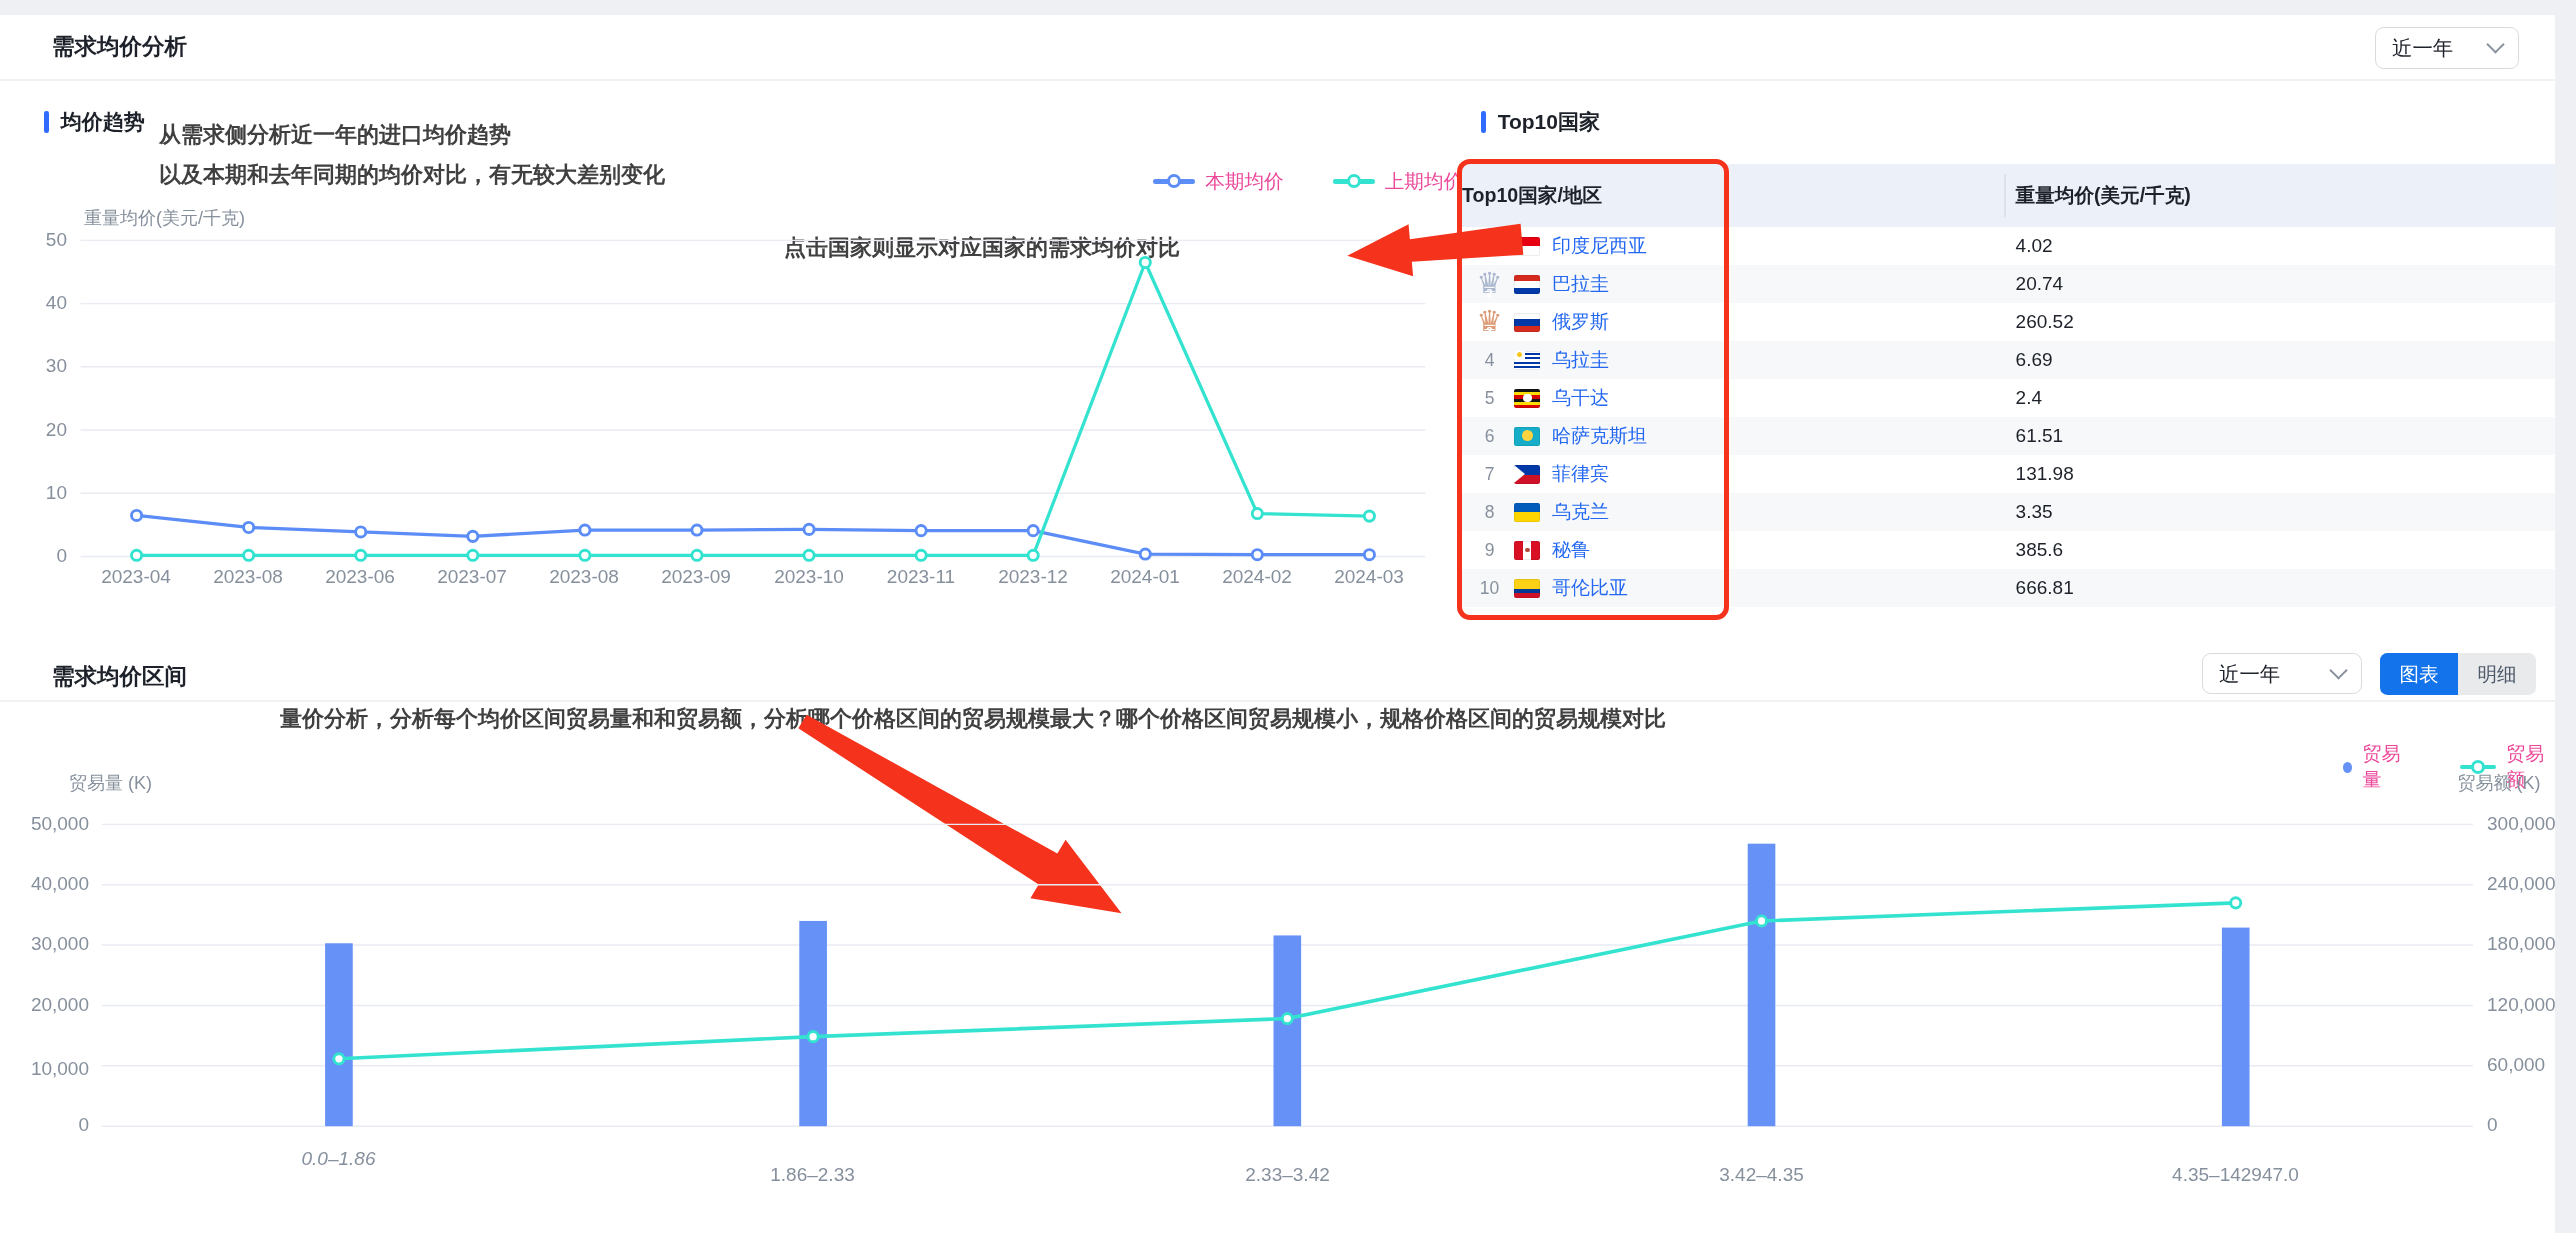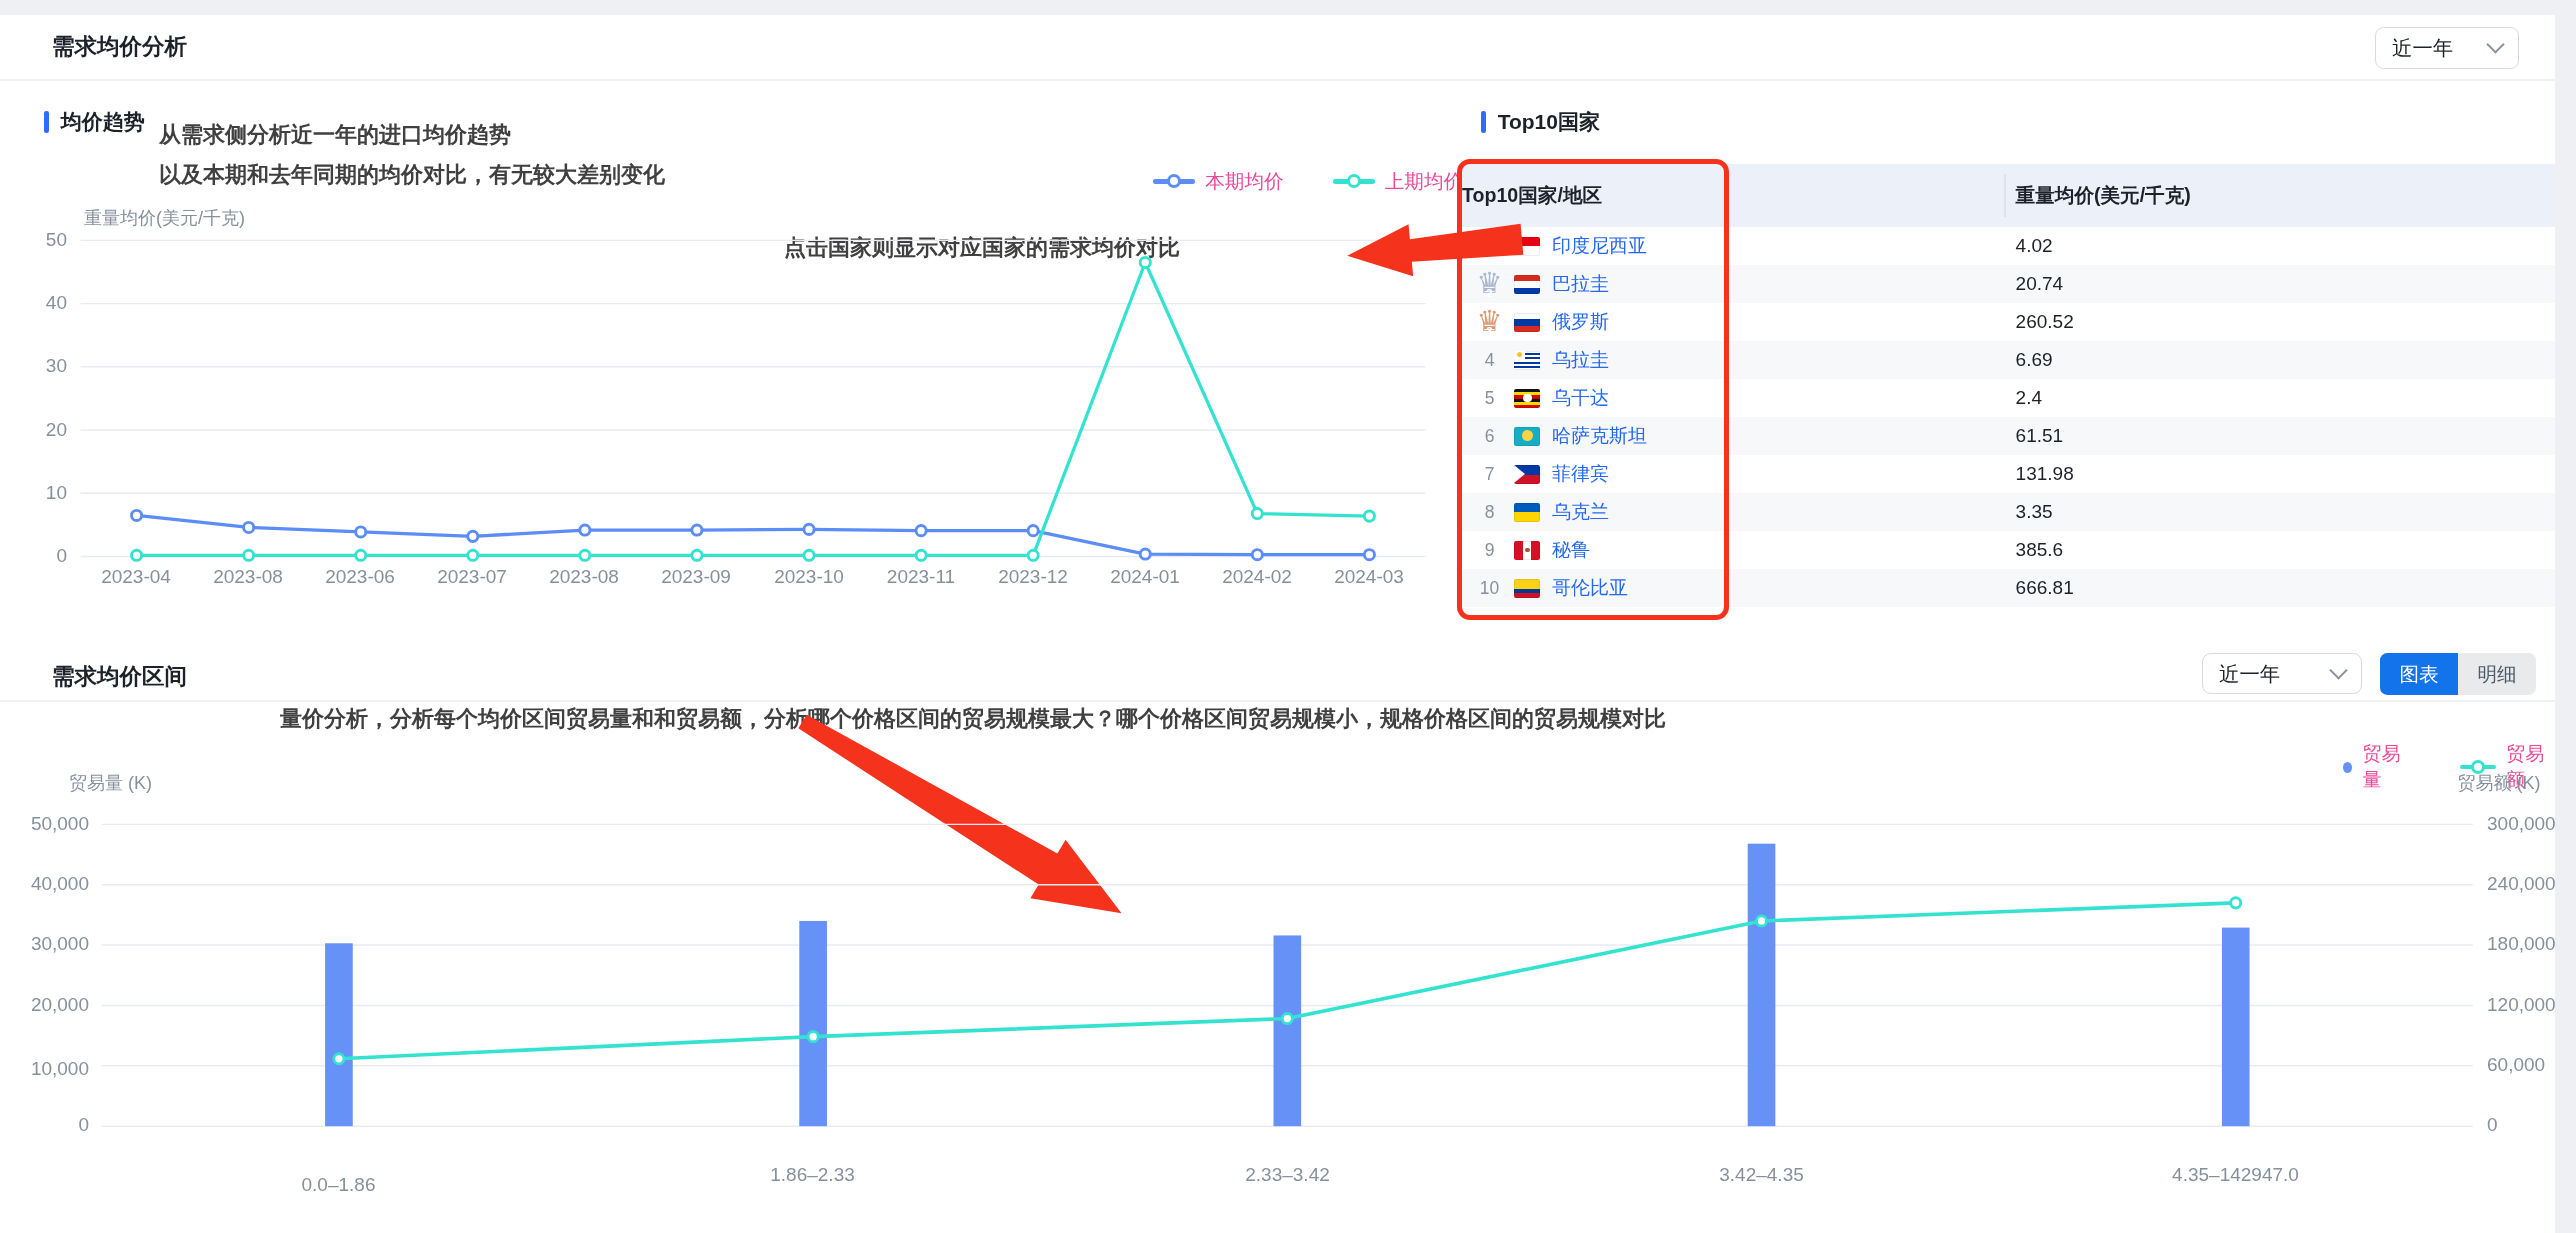--- a/index.html
+++ b/index.html
@@ -364,20 +364,20 @@
       <div class="tick" style="left: 0px; width: 89px; top: 412px; text-align: right;">10,000</div>
       <div class="tick" style="left: 2487px; top: 408px;">60,000</div>
       <div class="tick" style="left: 0px; width: 89px; top: 348px; text-align: right;">20,000</div>
       <div class="tick" style="left: 2487px; top: 348px;">120,000</div>
       <div class="tick" style="left: 0px; width: 89px; top: 287px; text-align: right;">30,000</div>
       <div class="tick" style="left: 2487px; top: 287px;">180,000</div>
       <div class="tick" style="left: 0px; width: 89px; top: 227px; text-align: right;">40,000</div>
       <div class="tick" style="left: 2487px; top: 227px;">240,000</div>
       <div class="tick" style="left: 0px; width: 89px; top: 167px; text-align: right;">50,000</div>
       <div class="tick" style="left: 2487px; top: 167px;">300,000</div>
-      <div class="xlab" style="left: 215px; top: 528px; width: 247px;">0.0–1.86</div>
+      <div class="xlab" style="left: 215px; top: 502px; width: 247px; font-style: italic;">0.0–1.86</div>
       <div class="xlab" style="left: 689px; top: 518px; width: 247px;">1.86–2.33</div>
       <div class="xlab" style="left: 1164px; top: 518px; width: 247px;">2.33–3.42</div>
       <div class="xlab" style="left: 1638px; top: 518px; width: 247px;">3.42–4.35</div>
       <div class="xlab" style="left: 2112px; top: 518px; width: 247px;">4.35–142947.0</div>
     </div>
 </div>
 
 
 </body></html>

